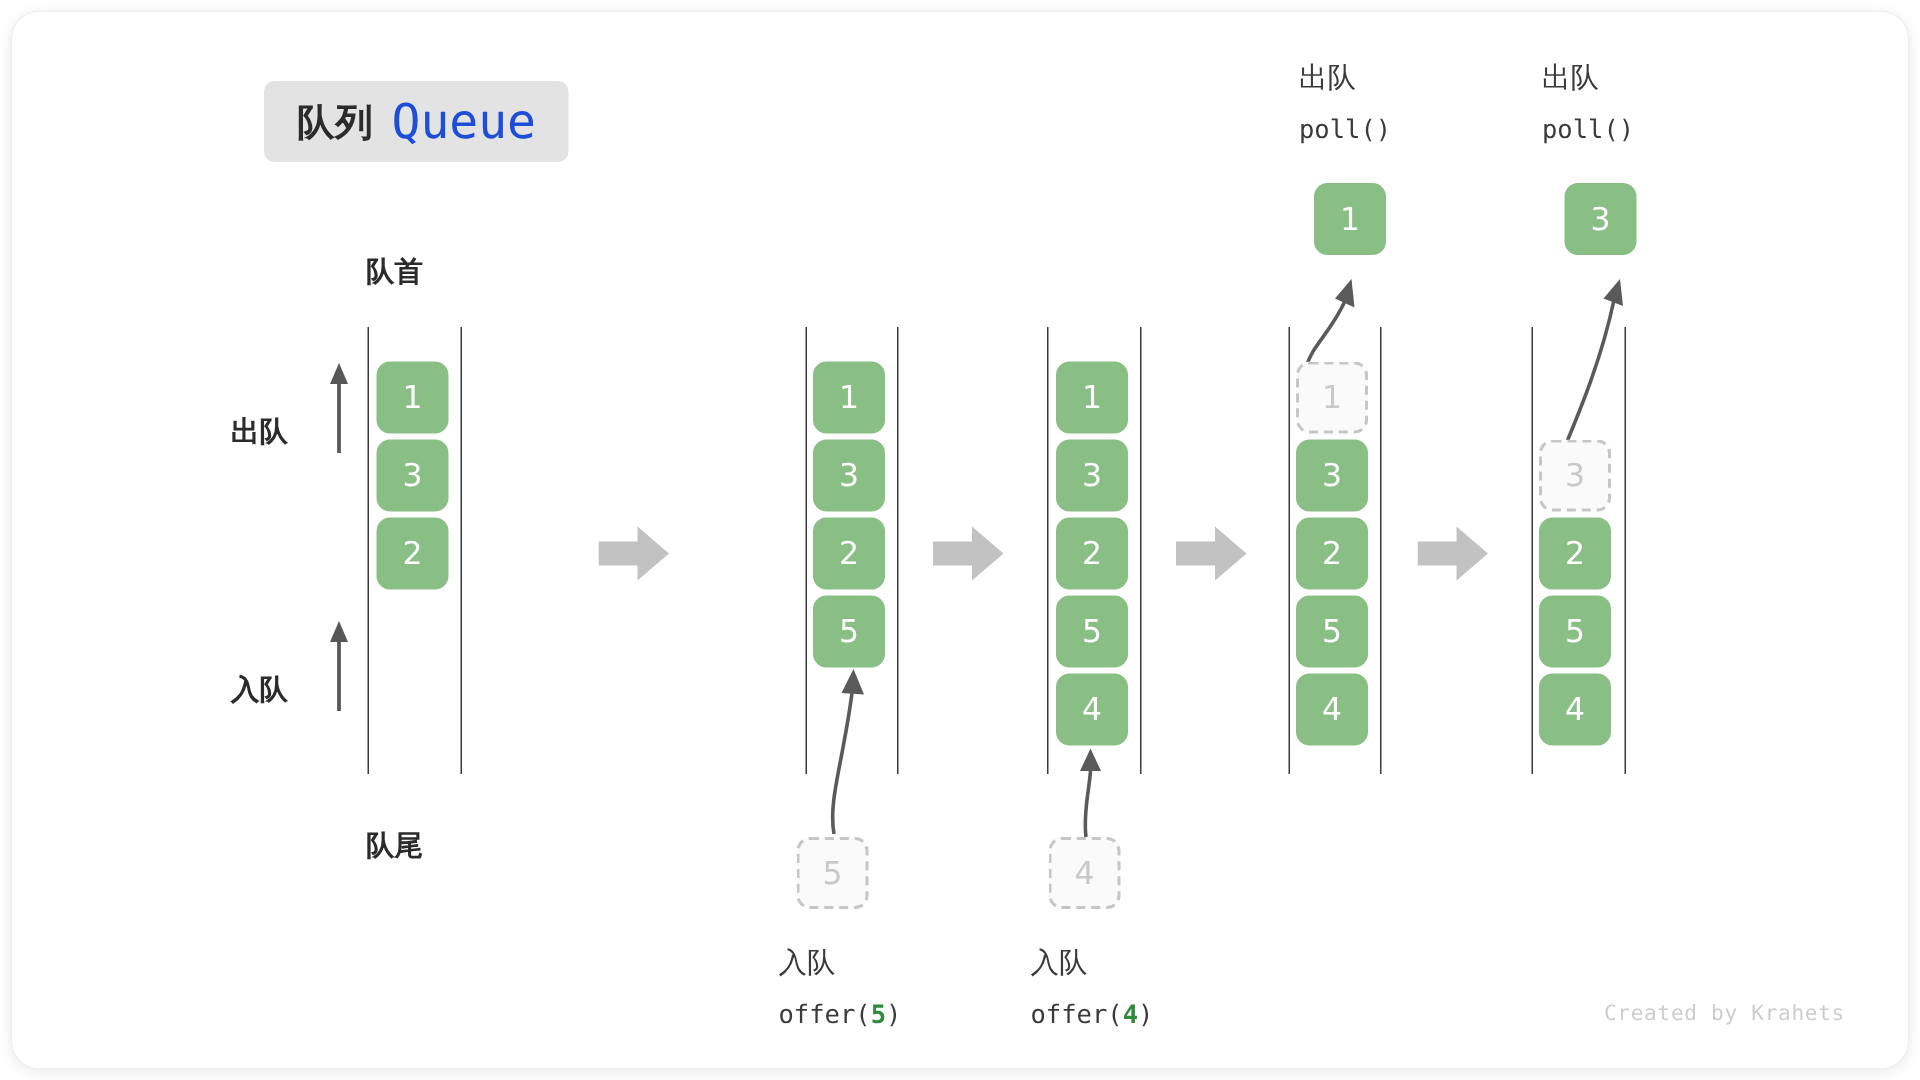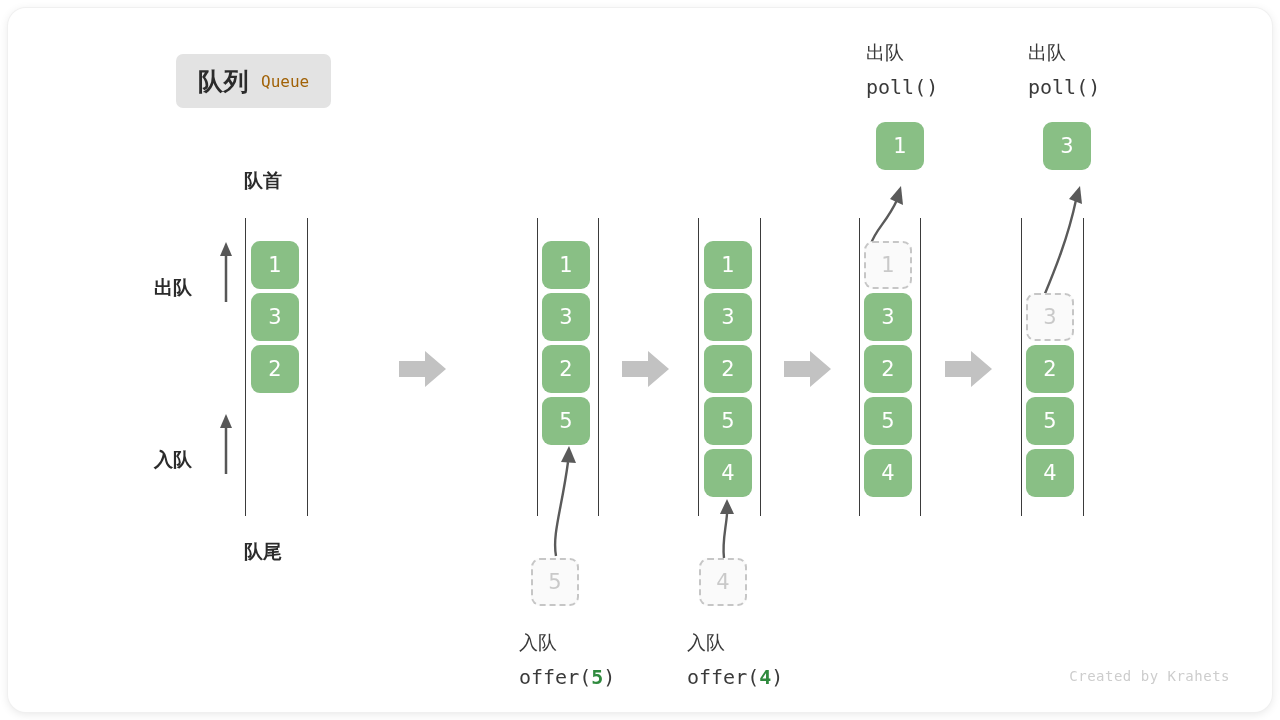--- a/index.html
+++ b/index.html
@@ -42,22 +42,22 @@
     box-sizing: border-box;
   }
   #title-badge .cn {
     font-size: 25px;
     font-weight: bold;
     color: #2b2b2b;
     letter-spacing: 0.5px;
   }
   #title-badge .en {
     font-family: "DejaVu Sans Mono", "Liberation Mono", monospace;
-    font-size: 16px;
-    color: #a16207;
+    font-size: 32px;
+    color: #1d4ed8;
   }
 
   
   .cn-label {
     position: absolute;
     font-size: 19px;
     font-weight: bold;
     color: #2b2b2b;
     white-space: nowrap;
   }
@@ -68,21 +68,21 @@
   }
   .op-label .l1 {
     font-size: 19px;
     font-weight: normal;
     color: #3a3a3a;
     display: block;
     line-height: 34px;
   }
   .op-label .l2 {
     font-family: "DejaVu Sans Mono", "Liberation Mono", monospace;
-    font-size: 20px;
+    font-size: 17px;
     color: #3a3a3a;
     display: block;
     line-height: 34px;
   }
   .op-label .l2 .arg { color: #2f8a3e; font-weight: bold; }
 
   
   .column { position: absolute; }
   .rail {
     position: absolute;
@@ -141,21 +141,21 @@
 <div id="stage">
   <div id="card">
 
     <div id="title-badge">
       <span class="cn">队列</span>
       <span class="en">Queue</span>
     </div>
 
     <div class="cn-label" style="left:236px; top:160px;font-family:Liberation Serif, serif;">队首</div>
 
-    <div class="cn-label" style="left:236px; top:531px;">队尾</div>
+    <div class="cn-label" style="left:236px; top:543px;">队尾</div>
 
     <div class="cn-label" style="left:146px; top:267px;">出队</div>
 
     <div class="cn-label" style="left:146px; top:439px;">入队</div>
 
     <svg class="dir-arrow" style="left:206px; top:232px;" width="24" height="64">
       <line x1="12" y1="62" x2="12" y2="12" stroke="#575757" stroke-width="2.5"></line>
       <polygon points="12,2 6,16 18,16" fill="#575757"></polygon>
     </svg>
 

